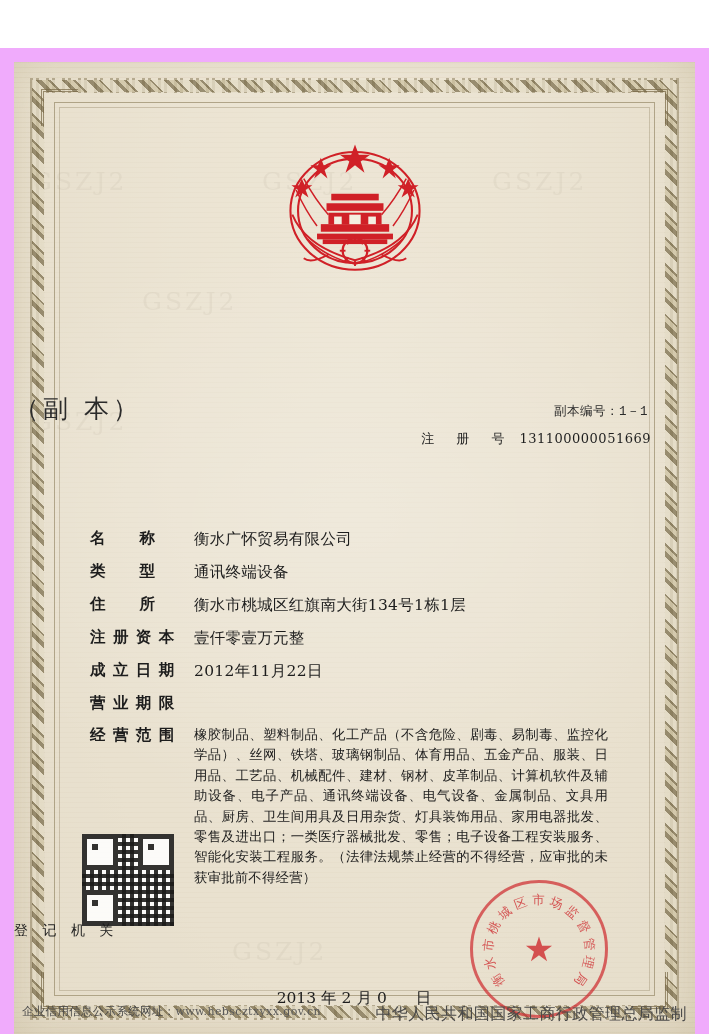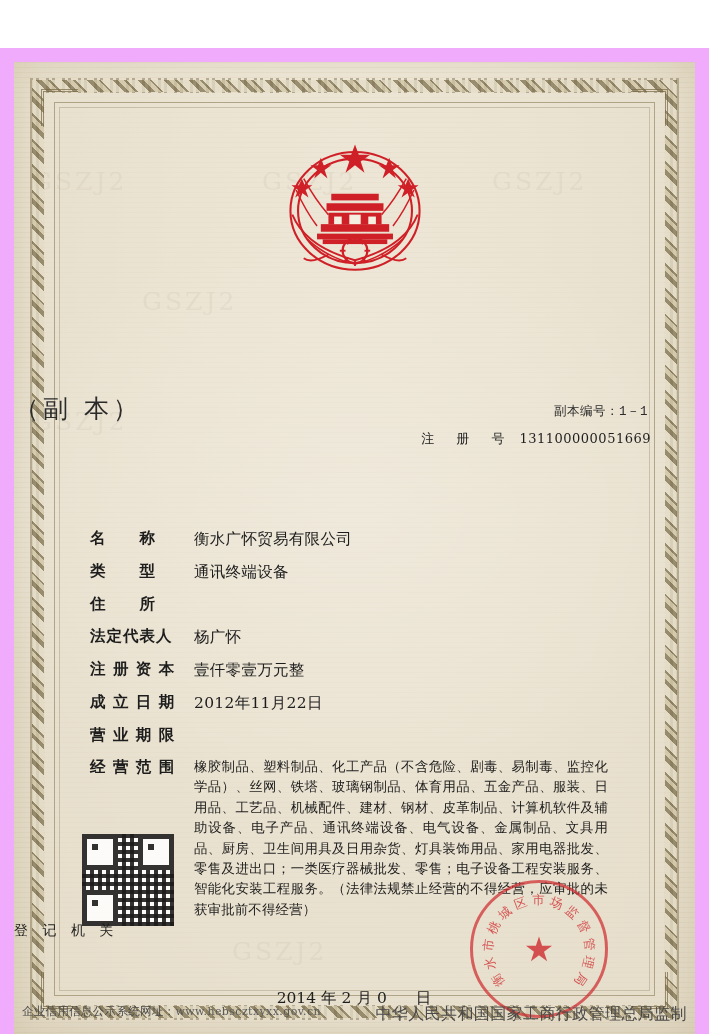--- a/index.html
+++ b/index.html
@@ -460,26 +460,23 @@
         <div class="field-value">衡水广怀贸易有限公司</div>
       </div>
 
       <div class="field-row">
         <div class="field-label lbl-sp0">类　　型</div>
         <div class="field-value">通讯终端设备</div>
       </div>
 
       <div class="field-row">
         <div class="field-label lbl-sp0">住　　所</div>
-      </div>
-
-      <div class="field-row">
-        <div class="field-label lbl-sp0">法定代表人</div>
-        <div class="field-value">杨广怀</div>
-      </div>
+        <div class="field-value">衡水市桃城区红旗南大街134号1栋1层</div>
+      </div>
+
 
       <div class="field-row">
         <div class="field-label lbl-sp0">注 册 资 本</div>
         <div class="field-value">壹仟零壹万元整</div>
       </div>
 
       <div class="field-row">
         <div class="field-label lbl-sp0">成 立 日 期</div>
         <div class="field-value">2012年11月22日</div>
       </div>
@@ -516,21 +513,21 @@
           <span class="seal-char" style="transform: translate(17.8px, -46.7px) rotate(20.8deg);">场</span>
           <span class="seal-char" style="transform: translate(33.2px, -37.4px) rotate(41.7deg);">监</span>
           <span class="seal-char" style="transform: translate(44.4px, -23.1px) rotate(62.5deg);">督</span>
           <span class="seal-char" style="transform: translate(49.7px, -5.8px) rotate(83.3deg);">管</span>
           <span class="seal-char" style="transform: translate(48.5px, 12.2px) rotate(104.2deg);">理</span>
           <span class="seal-char" style="transform: translate(41px, 28.7px) rotate(125deg);">局</span>
         </div>
     </div>
 
     <div id="date-line">
-      <span class="dnum">2014</span><span class="dpart">年</span><span class="dnum">2</span><span class="dpart">月</span><span class="dnum">0</span><span class="dspace"></span><span class="dpart">日</span>
+      <span class="dnum">2013</span><span class="dpart">年</span><span class="dnum">2</span><span class="dpart">月</span><span class="dnum">0</span><span class="dspace"></span><span class="dpart">日</span>
     </div>
 
   </div>
 
   <div id="footer">
     <div id="footer-left">
       <span>企业信用信息公示系统网址：</span><span id="footer-url">www.hebscztxyxx.gov.cn</span>
     </div>
     <div id="footer-right">中华人民共和国国家工商行政管理总局监制</div>
   </div>

